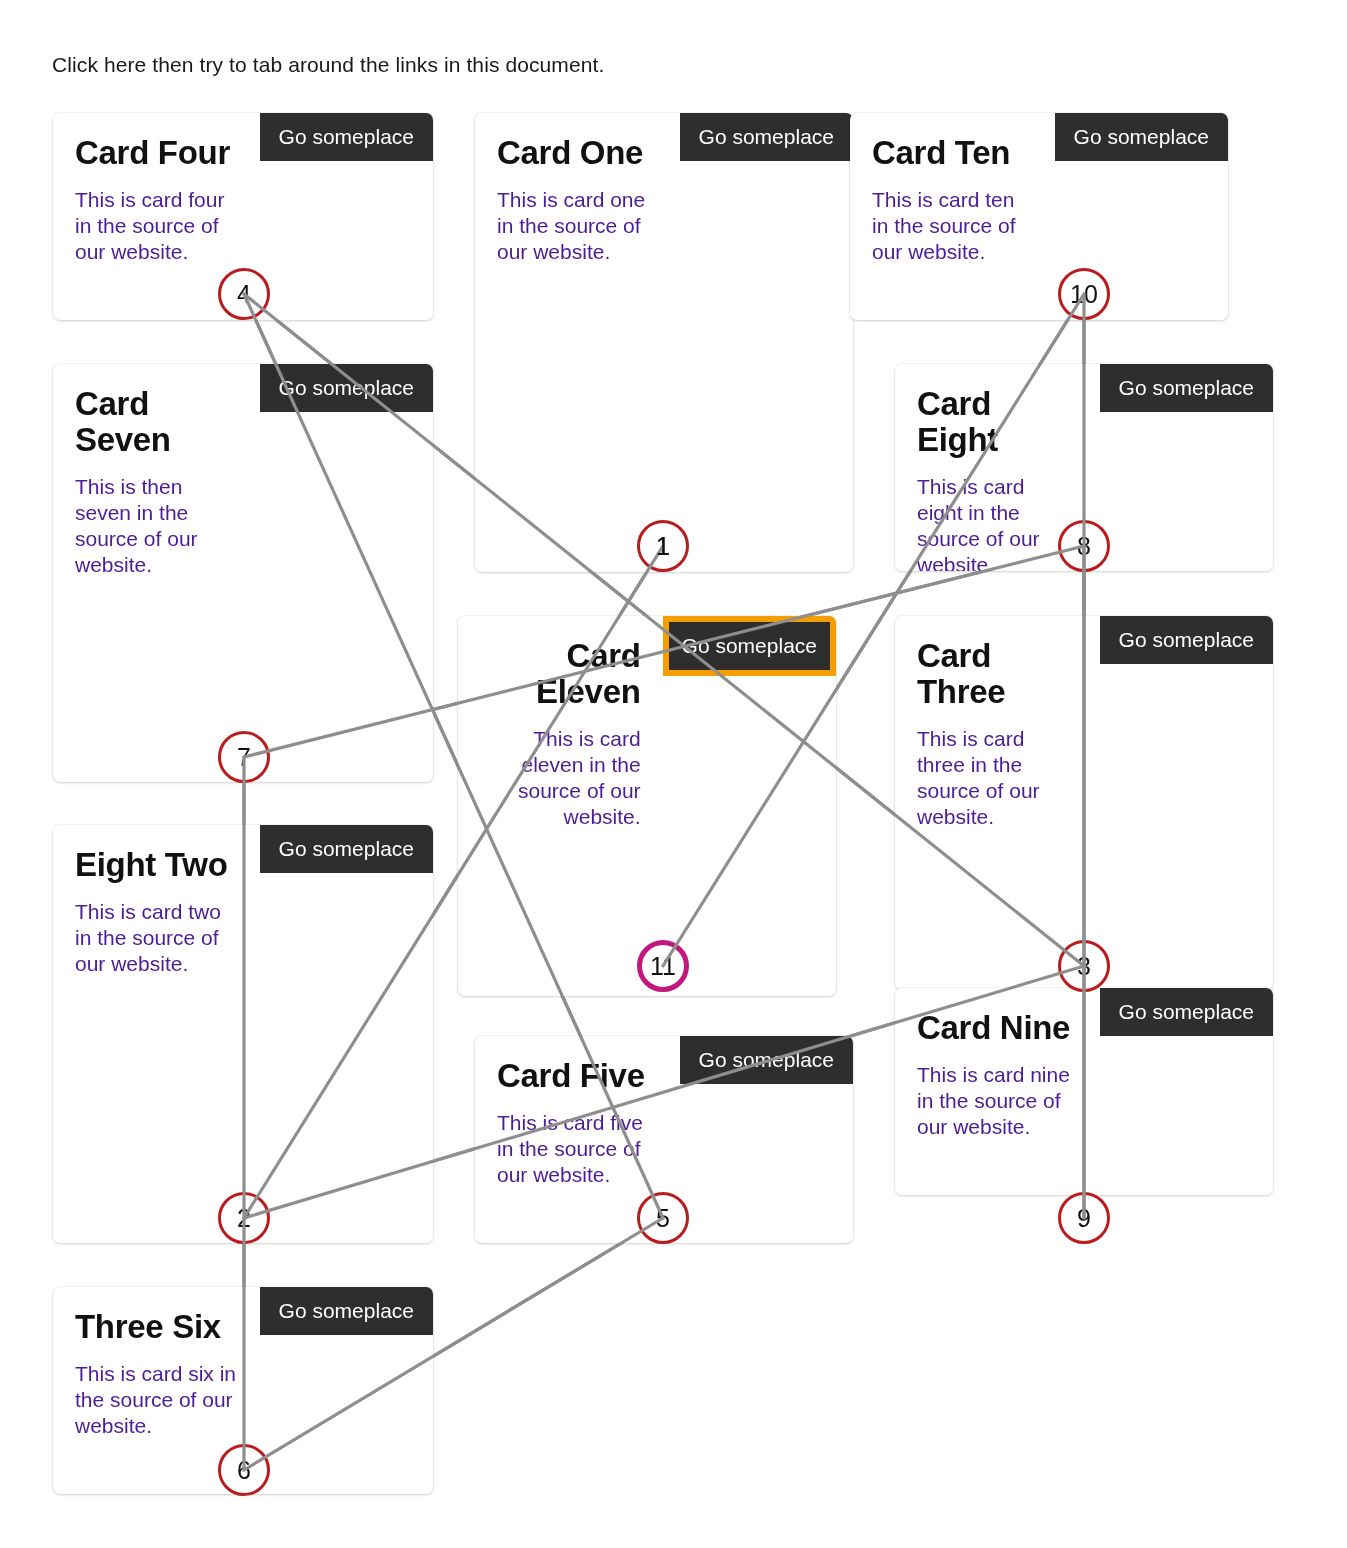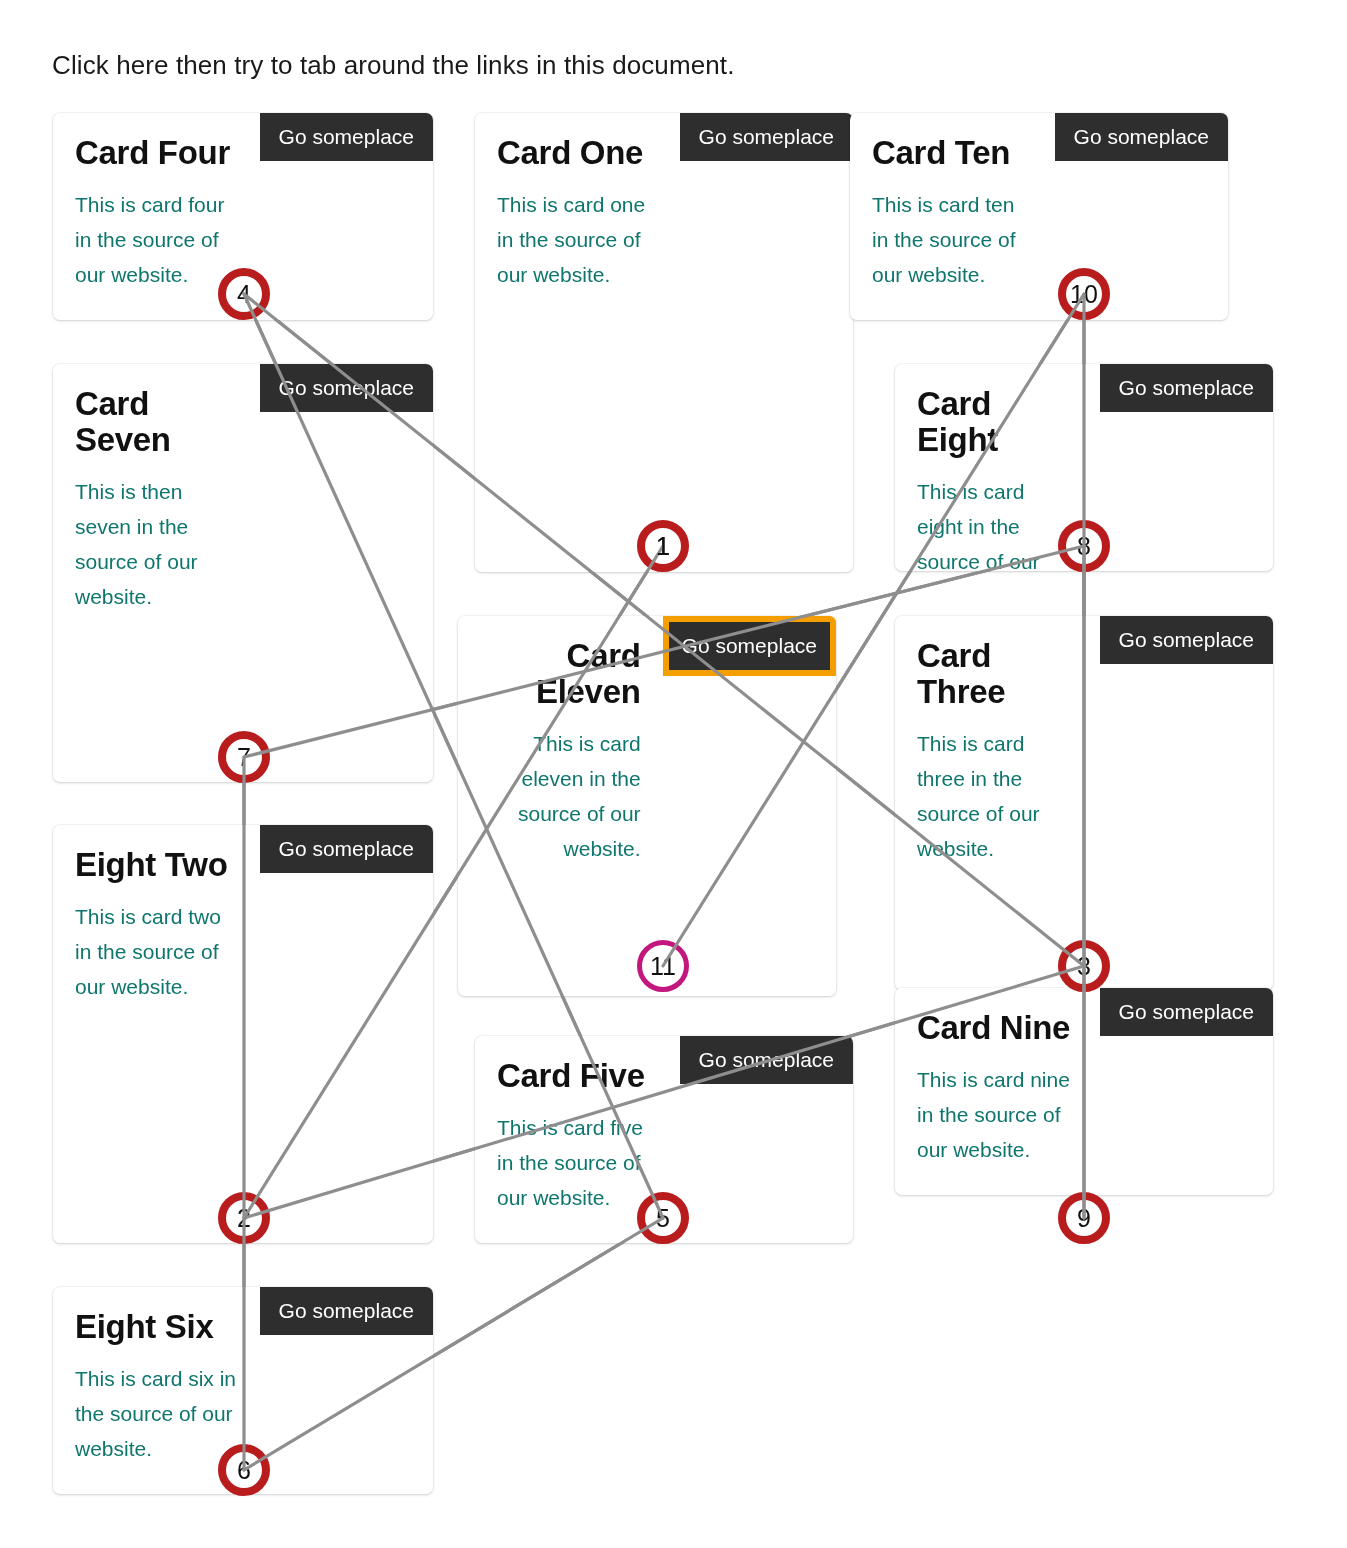--- a/index.html
+++ b/index.html
@@ -13,21 +13,21 @@
     position: relative;
     font-family: "Liberation Sans", sans-serif;
     color: #1a1a1a;
     overflow: hidden;
   }
 
   #intro {
     position: absolute;
     left: 52px;
     top: 48px;
-    font-size: 26px;
+    font-size: 21px;
     line-height: 34px;
     color: #1a1a1a;
     letter-spacing: 0.1px;
     white-space: nowrap;
   }
 
   
   .card {
     position: absolute;
     background: #ffffff;
@@ -45,23 +45,23 @@
   .card-title {
     font-size: 33px;
     font-weight: bold;
     line-height: 36px;
     margin: 0 0 8px 0;
     color: #111111;
     letter-spacing: -0.3px;
   }
   .card-text {
     font-size: 21px;
-    line-height: 35px;
+    line-height: 26px;
     margin: 16px 0 0 0;
-    color: #0f766e;
+    color: #4c1d95;
   }
   .card-footer {
     flex: 0 0 auto;
     background: #2e2e2e;
     height: 48px;
     display: flex;
     align-items: center;
     padding: 0 19px;
     box-sizing: border-box;
   }
@@ -91,21 +91,21 @@
     pointer-events: none;
   }
   .marker {
     position: absolute;
     width: 52px;
     height: 52px;
     margin-left: -26px;
     margin-top: -26px;
     border-radius: 50%;
     background: #ffffff;
-    border: 8px solid #b91c1c;
+    border: 3px solid #b91c1c;
     display: flex;
     align-items: center;
     justify-content: center;
     font-size: 25px;
     line-height: 25px;
     color: #111111;
     font-family: "Liberation Sans", sans-serif;
     box-sizing: border-box;
   }
   .marker.current {
@@ -167,21 +167,21 @@
     <h2 class="card-title">Eight Two</h2>
     <p class="card-text">This is card two in the source of our website.</p>
   </div>
   <div class="card-footer">
     <a class="card-link" href="#">Go someplace</a>
   </div>
 </div>
 
 <div class="card" style="left:53px; top:1287px; width:380px; height:207px;">
   <div class="card-body">
-    <h2 class="card-title">Eight Six</h2>
+    <h2 class="card-title">Three Six</h2>
     <p class="card-text">This is card six in the source of our website.</p>
   </div>
   <div class="card-footer">
     <a class="card-link" href="#">Go someplace</a>
   </div>
 </div>
 
 <div class="card" style="left:475px; top:113px; width:378px; height:459px;">
   <div class="card-body">
     <h2 class="card-title">Card One</h2>

